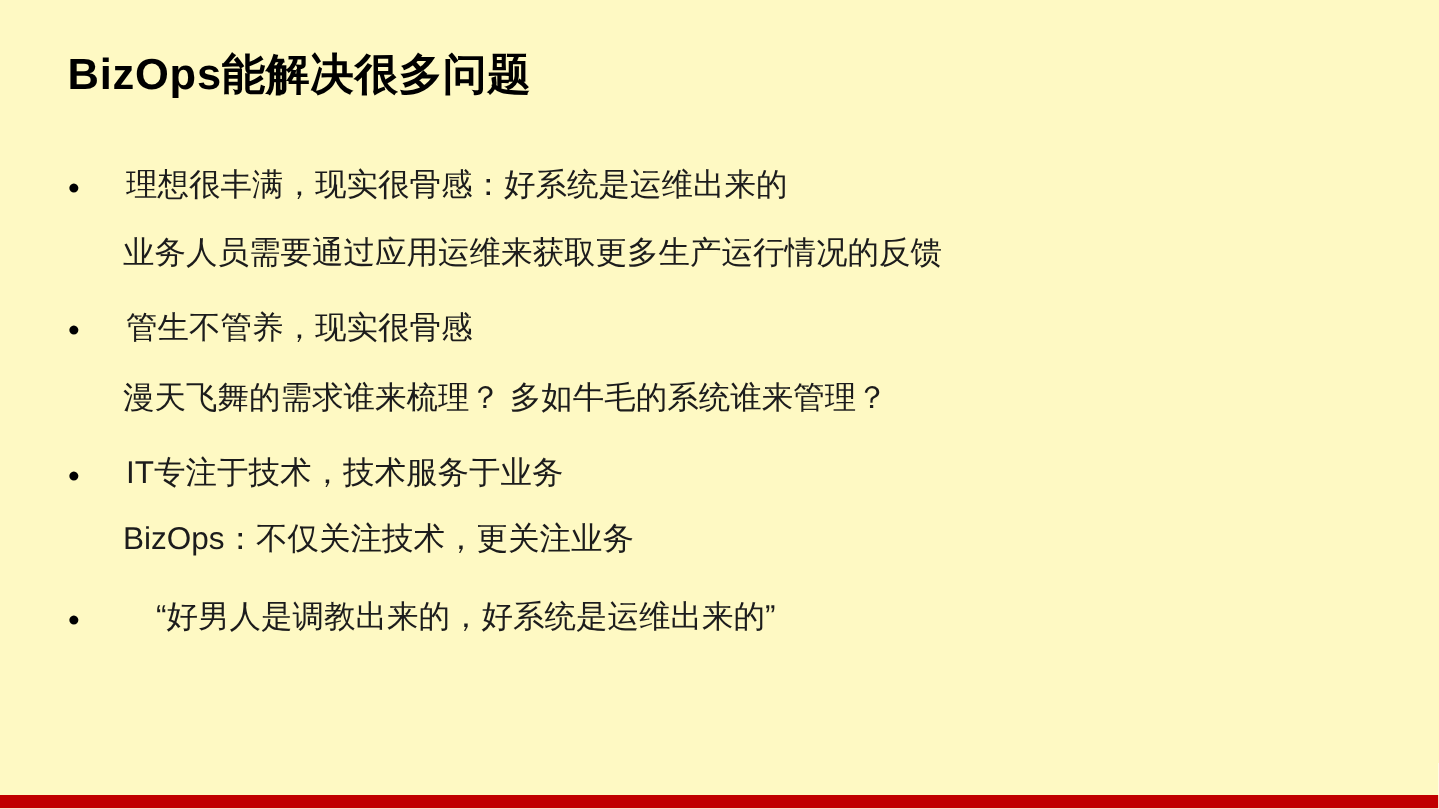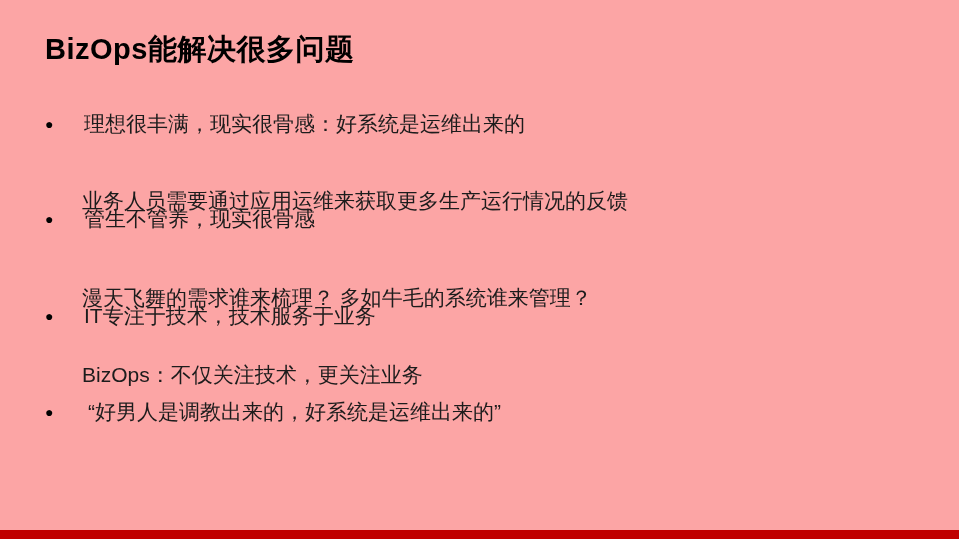--- a/index.html
+++ b/index.html
@@ -32,52 +32,52 @@
     font-size: 21px;
     line-height: 28px;
     color: #1c1c1c;
     white-space: nowrap;
   }
   .row.main {
     left: 45px;
   }
   .row.sub {
     left: 82px;
-    margin-top: 32px;
   }
   .marker {
     display: inline-block;
     width: 39px;
     font-size: 14px;
     color: #000000;
     flex: 0 0 39px;
   }
   .row.quote-row .text {
     padding-left: 4px;
+    margin-left: 16px;
   }
   .r1 { top: 110px; }
   .r2 { top: 155px; }
   .r3 { top: 205px; }
   .r4 { top: 252px; text-align: center; }
   .r5 { top: 302px; }
-  .r6 { top: 329px; }
+  .r6 { top: 346px; }
   .r7 { top: 398px; }
   .footer-bar {
     position: absolute;
     left: 0;
     bottom: 0;
     width: 100%;
     height: 9px;
     background: #C00000;
   }
 </style>
 </head>
 <body>
 
-<div class="slide" style="background: #fca5a5;">
+<div class="slide" style="background: #fef9c3;">
 
   <div class="slide-title">BizOps能解决很多问题</div>
 
   <div class="row main r1">
     <span class="marker">●</span>
     <span class="text">理想很丰满，现实很骨感：好系统是运维出来的</span>
   </div>
   <div class="row sub r2">
     <span class="text">业务人员需要通过应用运维来获取更多生产运行情况的反馈</span>
   </div>

